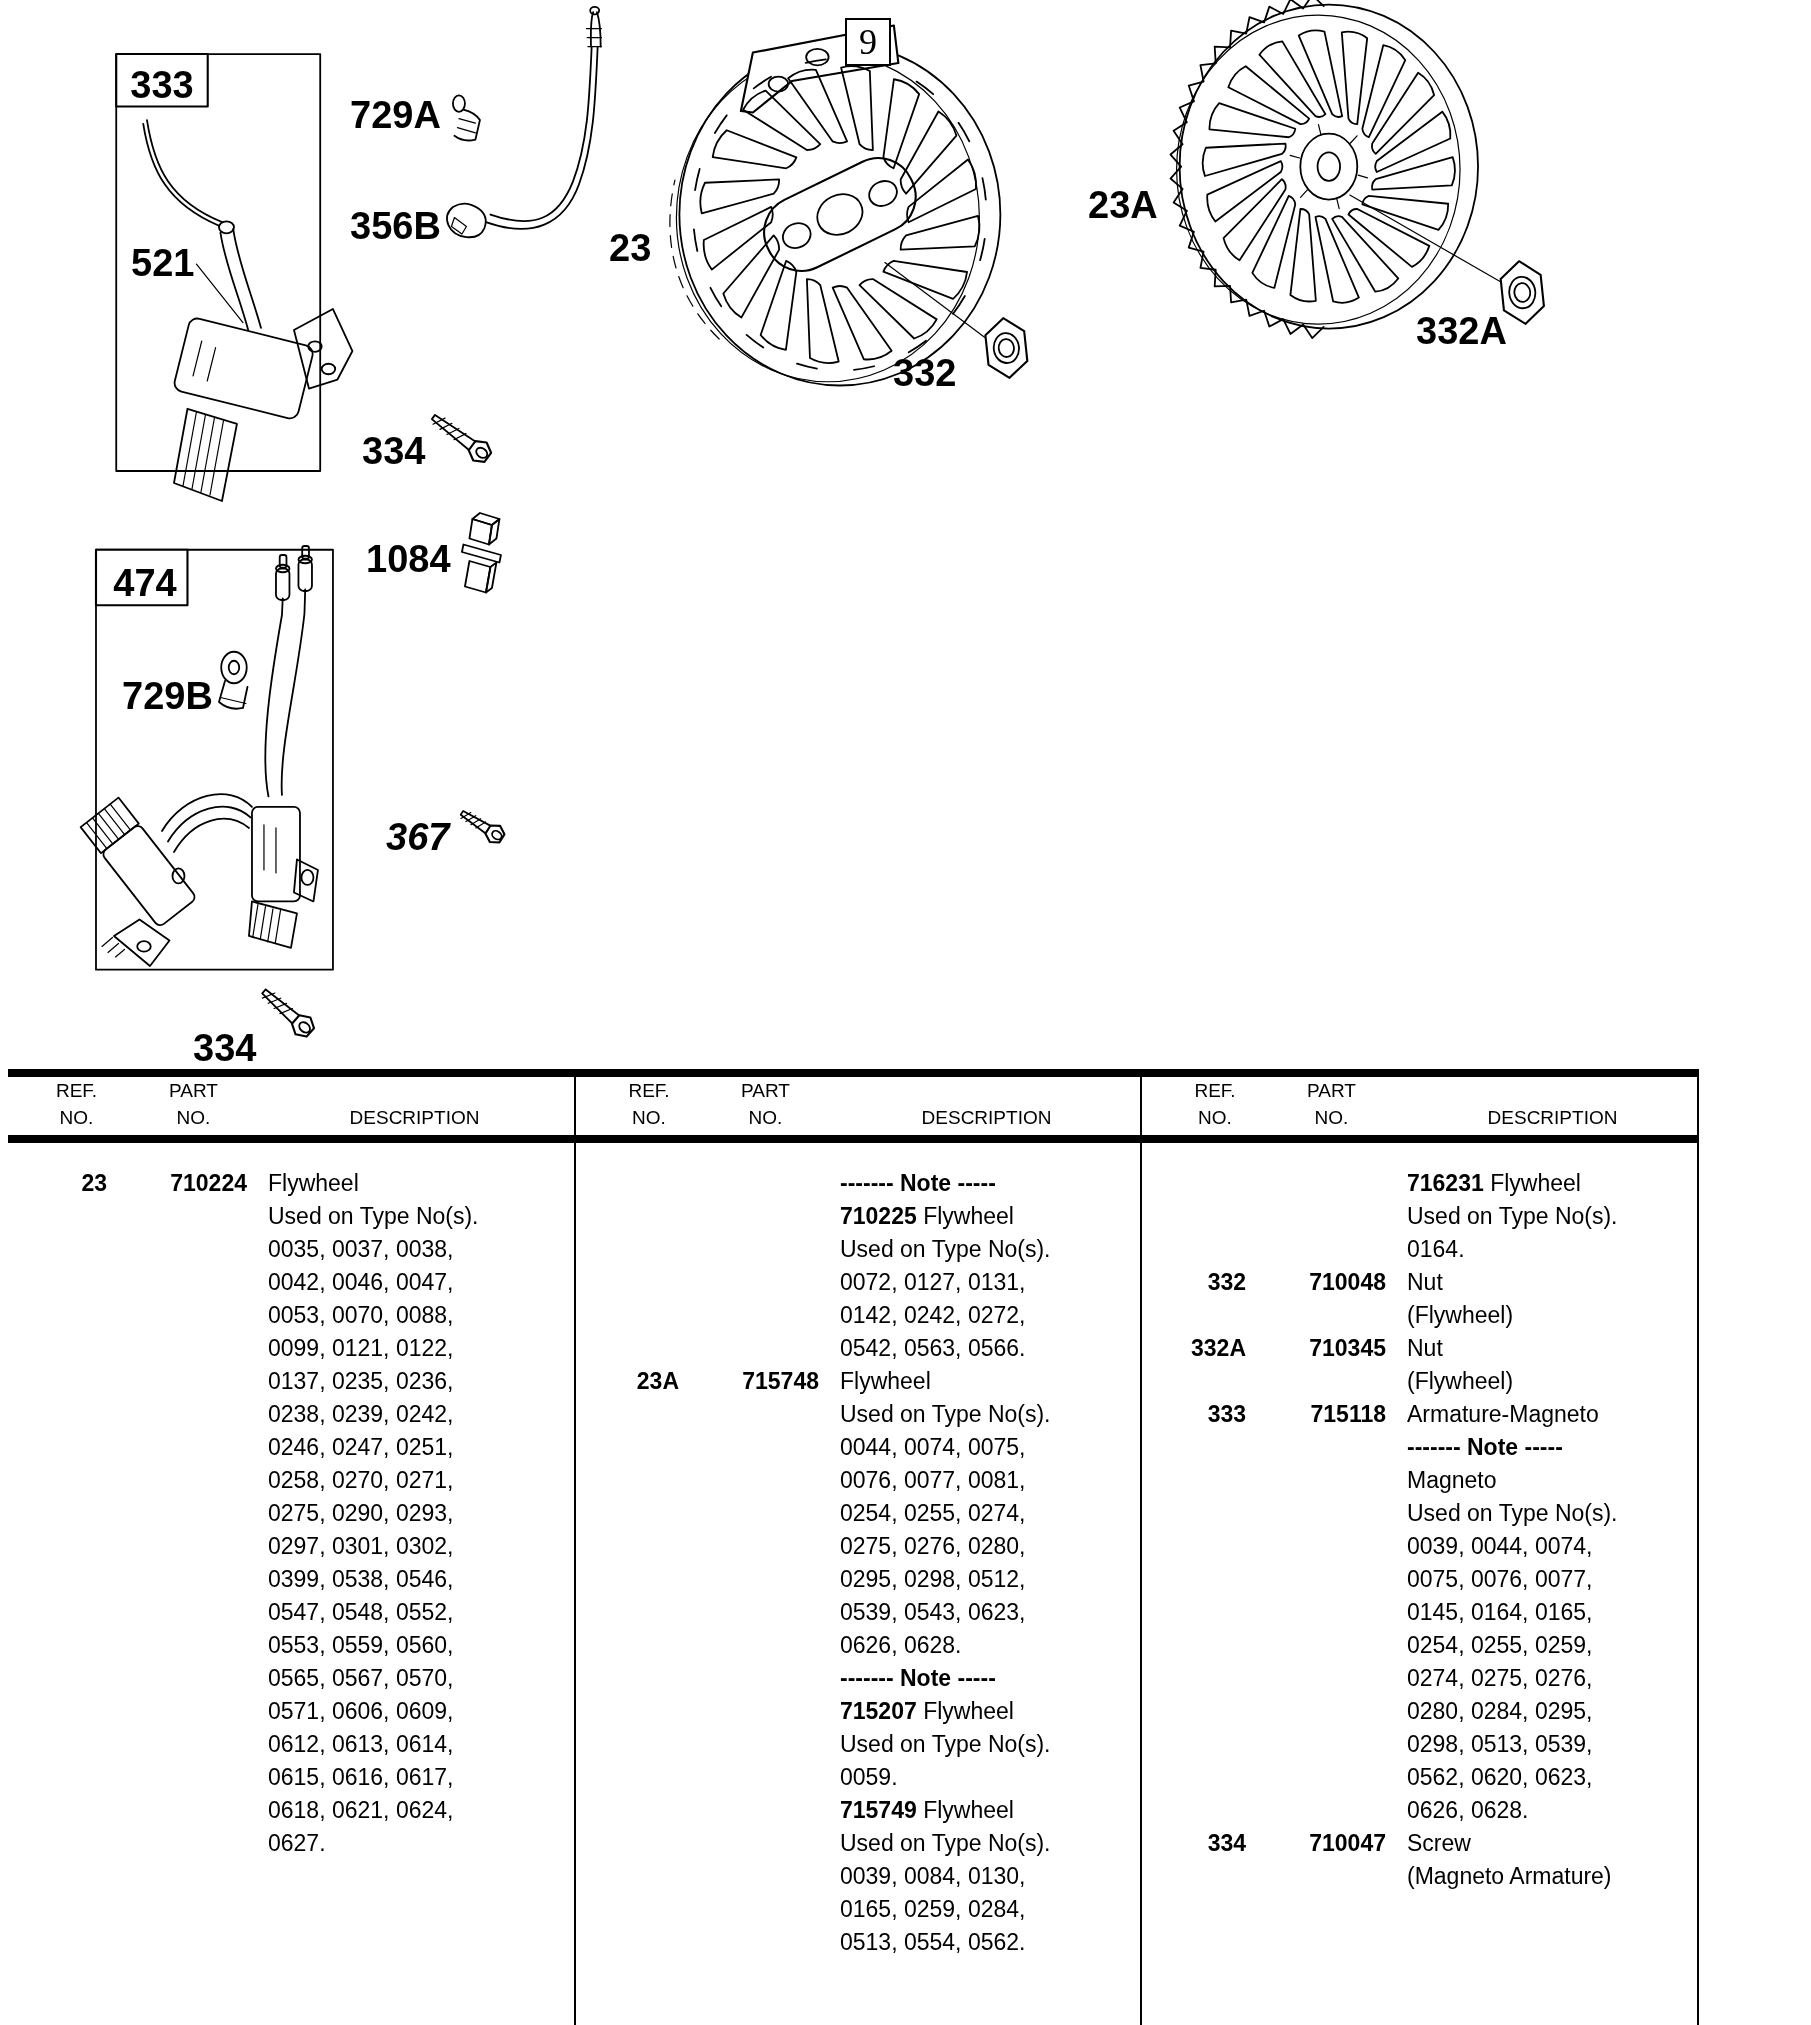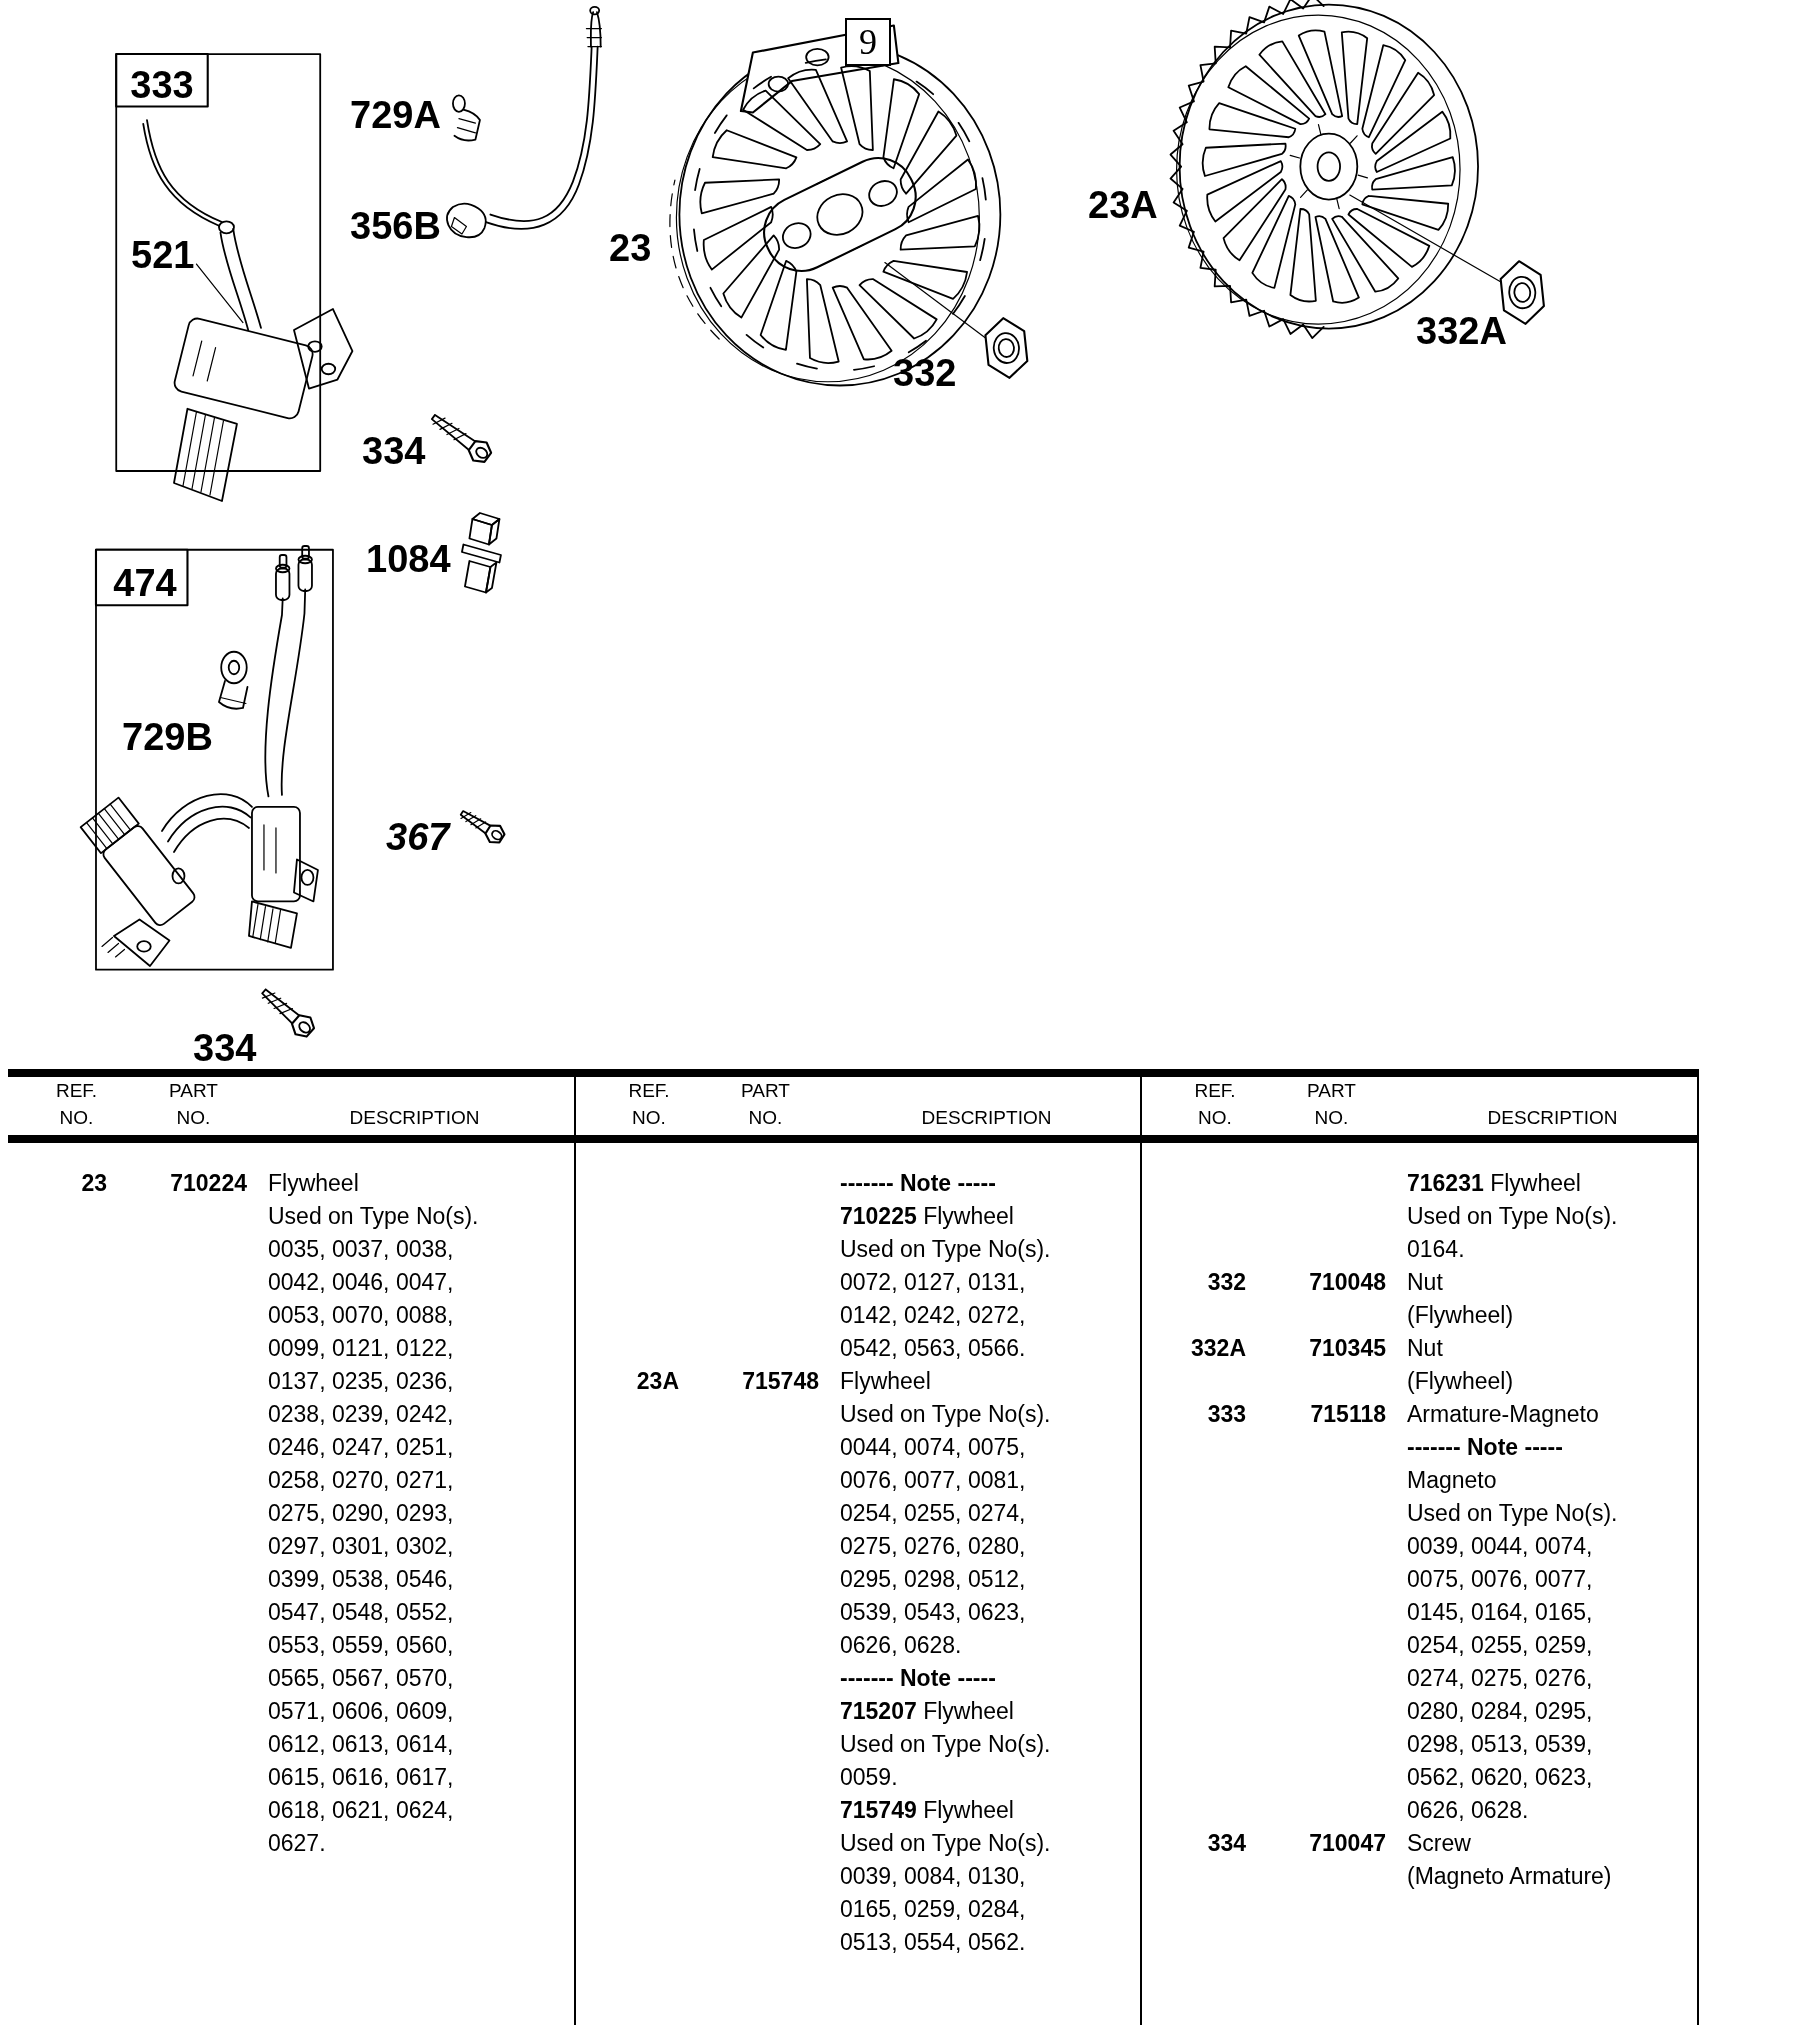--- a/index.html
+++ b/index.html
@@ -238,34 +238,34 @@
         <path class="s thin" d="M349.9102939983041,1330.8991267992353 L366.5697060016959,1324.1408732007646"></path>
         <path class="s thin" d="M357.7102939983041,1337.7991267992354 L374.36970600169593,1331.0408732007647"></path>
         <path class="s thin" d="M365.5102939983041,1344.6991267992353 L382.16970600169594,1337.9408732007646"></path>
         <path class="s thin" d="M373.3102939983041,1351.5991267992354 L389.9697060016959,1344.8408732007647"></path>
         <polygon class="sw" points="408.8,1382.2 394.1,1379.2 389.3,1365.0 399.2,1353.8 413.9,1356.8 418.7,1371.0"></polygon>
         <ellipse class="s" cx="406.2469896874711" cy="1369.987721646609" rx="8" ry="6" transform="rotate(41.49646835521554 406.2469896874711 1369.987721646609)"></ellipse>
       </g>
     </svg>
 
   <div class="lbl boxed" style="left:116px;top:66px;width:92px;">333</div>
-  <div class="lbl" style="left:131px;top:236px;">521</div>
+  <div class="lbl" style="left:131px;top:244px;">521</div>
   <div class="lbl" style="left:350px;top:96px;">729A</div>
   <div class="lbl" style="left:350px;top:207px;">356B</div>
   <div class="lbl" style="left:609px;top:229px;">23</div>
   <div id="nine-box">
       <span>9</span>
     </div>
   <div class="lbl" style="left:893px;top:354px;">332</div>
   <div class="lbl" style="left:1088px;top:186px;">23A</div>
   <div class="lbl" style="left:1416px;top:312px;">332A</div>
   <div class="lbl" style="left:362px;top:432px;">334</div>
   <div class="lbl" style="left:366px;top:540px;">1084</div>
   <div class="lbl boxed" style="left:96px;top:564px;width:98px;">474</div>
-  <div class="lbl" style="left:122px;top:677px;margin-top:41px;">729B</div>
+  <div class="lbl" style="left:122px;top:677px;">729B</div>
   <div class="lbl" style="left:386px;top:818px;font-style:italic;">367</div>
   <div class="lbl" style="left:193px;top:1029px;">334</div>
 
   <div class="rule" style="top:1069px;"></div>
   <div class="rule" style="top:1135px;"></div>
   <div class="vline" style="left:574px;"></div>
   <div class="vline" style="left:1140px;"></div>
   <div class="vline" style="left:1697px;"></div>
 
   <div class="hdr" style="left:31.5px;top:1081px;width:90px;">REF.</div>

